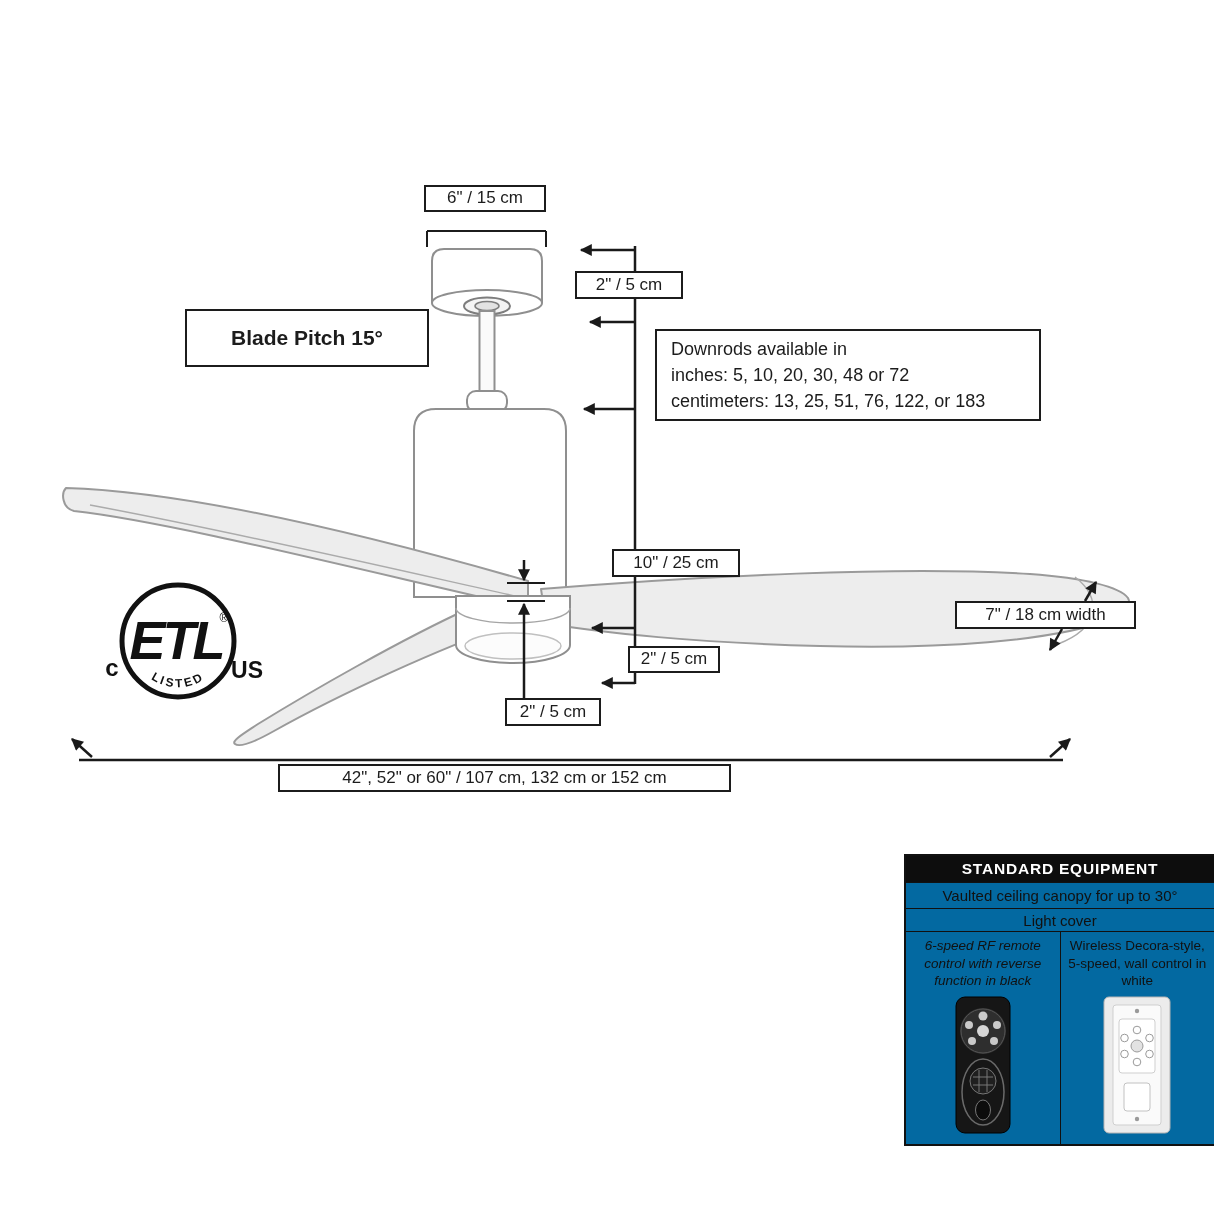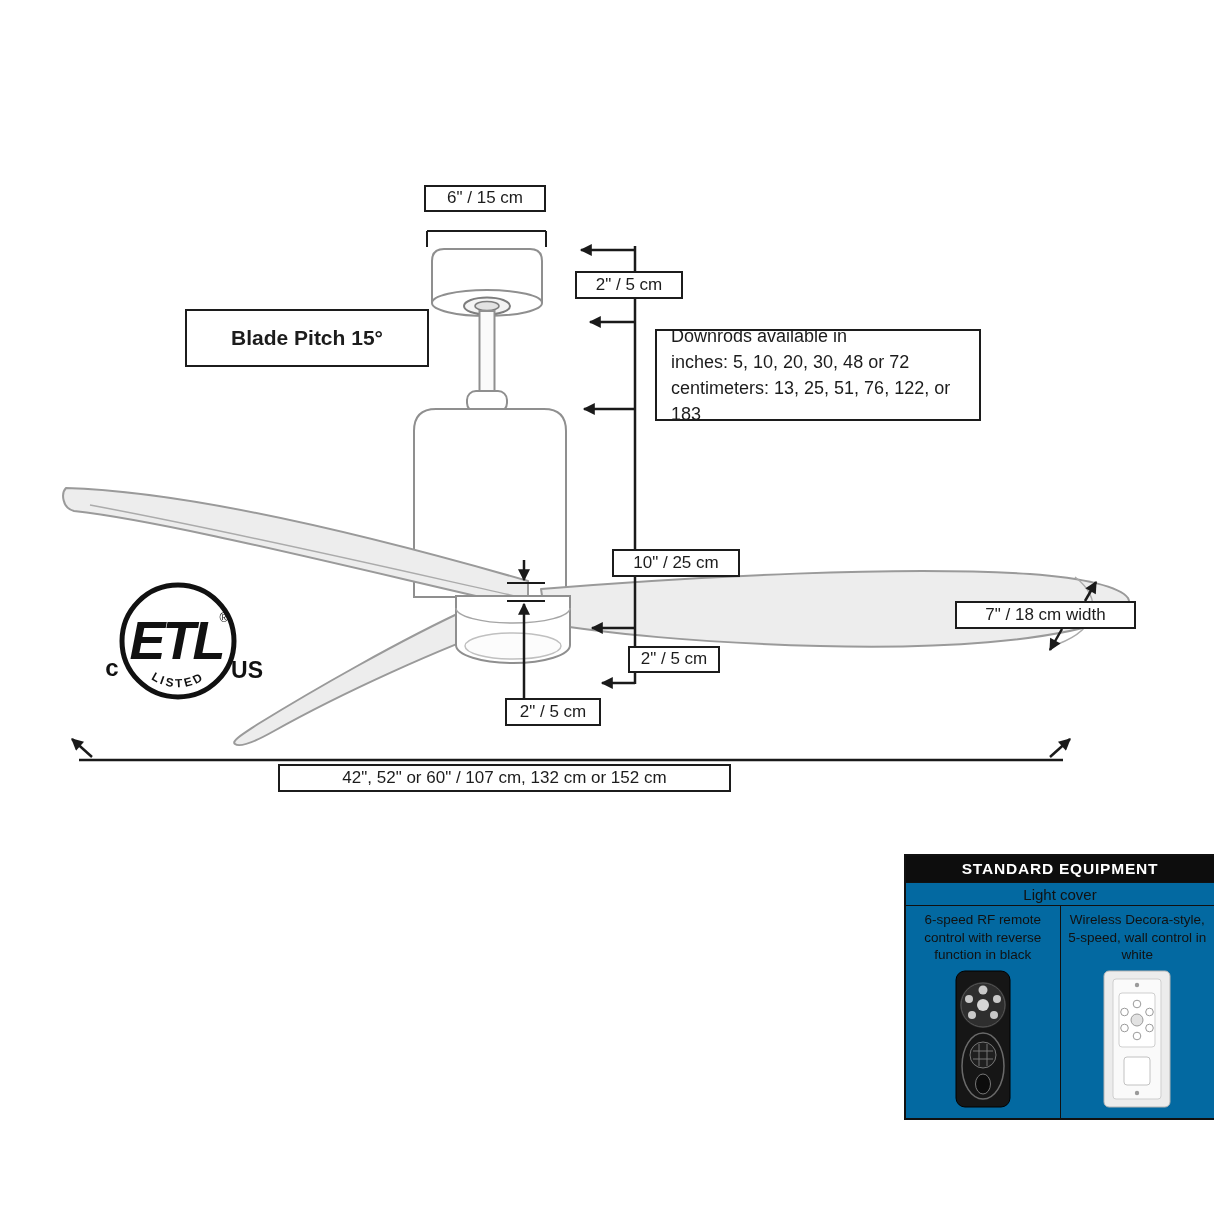--- a/index.html
+++ b/index.html
@@ -17,21 +17,21 @@
 
   #equip{position:absolute;left:880px;top:854px;width:312px;border:2px solid #111;
          background:#0369a1;font-size:15px;color:#111;margin-left:24px;}
   #equip .hdr{background:#0d0d0d;color:#fff;font-weight:bold;letter-spacing:.8px;
               font-size:15.5px;height:26px;display:flex;align-items:center;justify-content:center;}
   #equip .row{height:26px;border-top:1.5px solid #111;display:flex;align-items:center;
               justify-content:center;}
   #equip .row.small{height:23px;}
   #equip .cols{display:flex;border-top:1.5px solid #111;height:213px;}
   #equip .col{flex:1;display:flex;flex-direction:column;align-items:center;padding-top:5px;}
-  #equip .col.first{border-right:1.5px solid #111;}
+  #equip .col.first{border-right:1.5px solid #111;font-style:italic;}
   #equip .cap{font-size:13.5px;line-height:1.3;text-align:center;padding:0 6px;margin-bottom:5px;}
 </style>
 </head>
 <body>
 
 <div id="canvas">
 
   <svg id="drawing" width="1214" height="1214" viewBox="0 0 1214 1214">
     <defs>
       <marker id="arrow" viewBox="0 0 10 10" refX="9" refY="5" markerWidth="16" markerHeight="12" orient="auto" markerUnits="userSpaceOnUse">
@@ -100,36 +100,37 @@
       <text x="247" y="678" text-anchor="middle" style="font-size:23px;font-weight:bold;">US</text>
     </g>
   </svg>
 
   <div class="dim-box" style="left:424px;top:185px;width:122px;height:27px;">6" / 15 cm</div>
 
   <div class="dim-box bold" style="left:141px;top:309px;width:244px;height:58px;margin-left:44px;">Blade Pitch 15°</div>
 
   <div class="dim-box" style="left:575px;top:271px;width:108px;height:28px;">2" / 5 cm</div>
 
-  <div class="dim-box note" style="left:655px;top:329px;width:326px;height:92px;">Downrods available in
+  <div class="dim-box note" style="left:655px;top:329px;width:386px;height:92px;">Downrods available in
 inches: 5, 10, 20, 30, 48 or 72
 centimeters: 13, 25, 51, 76, 122, or 183</div>
 
   <div class="dim-box" style="left:612px;top:549px;width:128px;height:28px;">10" / 25 cm</div>
 
   <div class="dim-box" style="left:955px;top:601px;width:181px;height:28px;">7" / 18 cm width</div>
 
   <div class="dim-box" style="left:628px;top:646px;width:92px;height:27px;">2" / 5 cm</div>
 
   <div class="dim-box" style="left:505px;top:698px;width:96px;height:28px;">2" / 5 cm</div>
 
   <div class="dim-box" style="left:278px;top:764px;width:453px;height:28px;">42", 52" or 60" / 107 cm, 132 cm or 152 cm</div>
 
   <div id="equip">
     <div class="hdr">STANDARD EQUIPMENT</div>
+    <div class="row">Vaulted ceiling canopy for up to 30°</div>
     <div class="row small">Light cover</div>
     <div class="cols">
 
       <div class="col first">
         <div class="cap">6-speed RF remote control with reverse function in black</div>
         <svg width="64" height="140" viewBox="0 0 64 140">
           <rect x="5" y="2" width="54" height="136" rx="9" fill="#161616" stroke="#000"></rect>
           <circle cx="32" cy="36" r="23" fill="#2e2e2e"></circle>
           <circle cx="32" cy="36" r="22" fill="none" stroke="#555"></circle>
           <circle cx="32" cy="21" r="4.5" fill="#c9c9c9"></circle>

